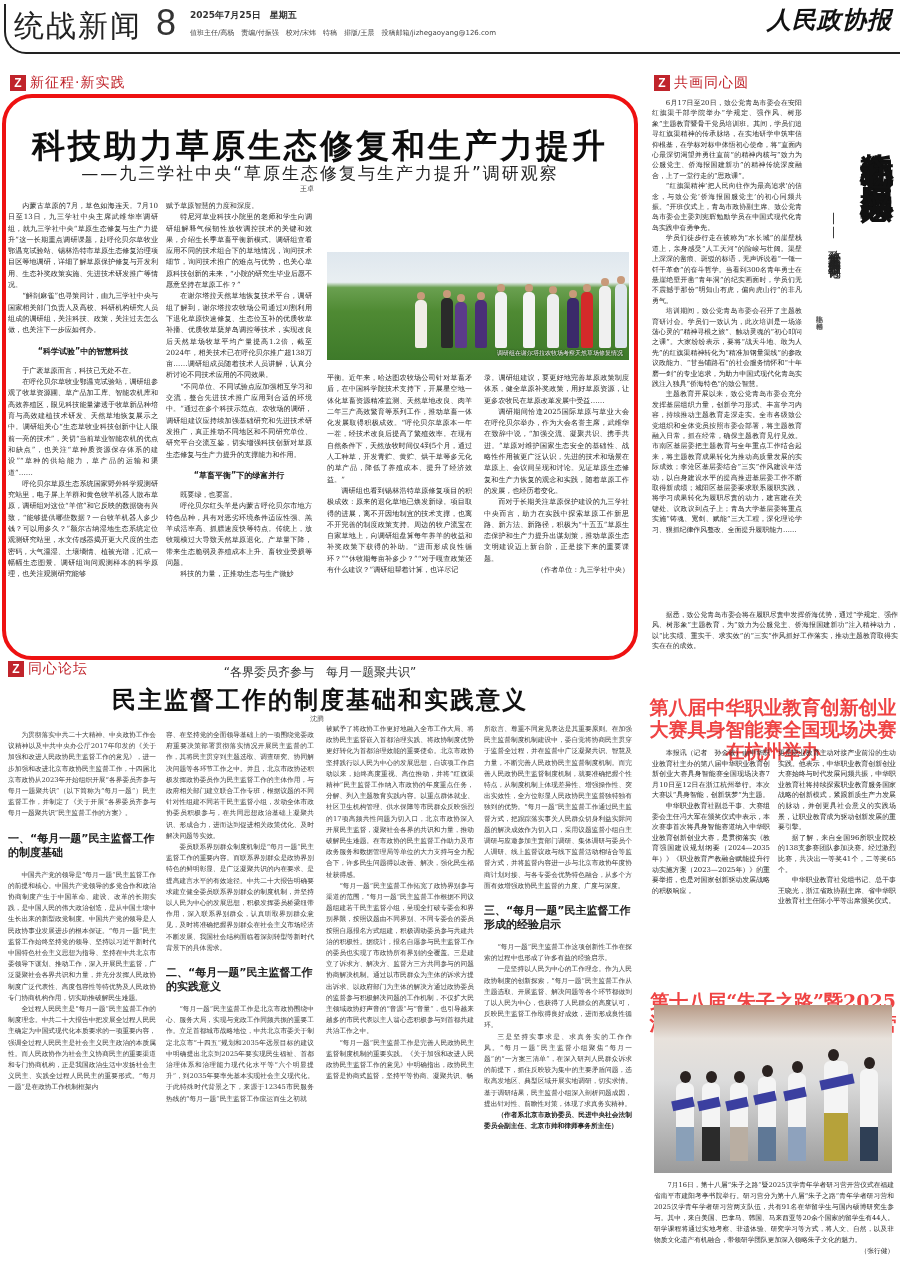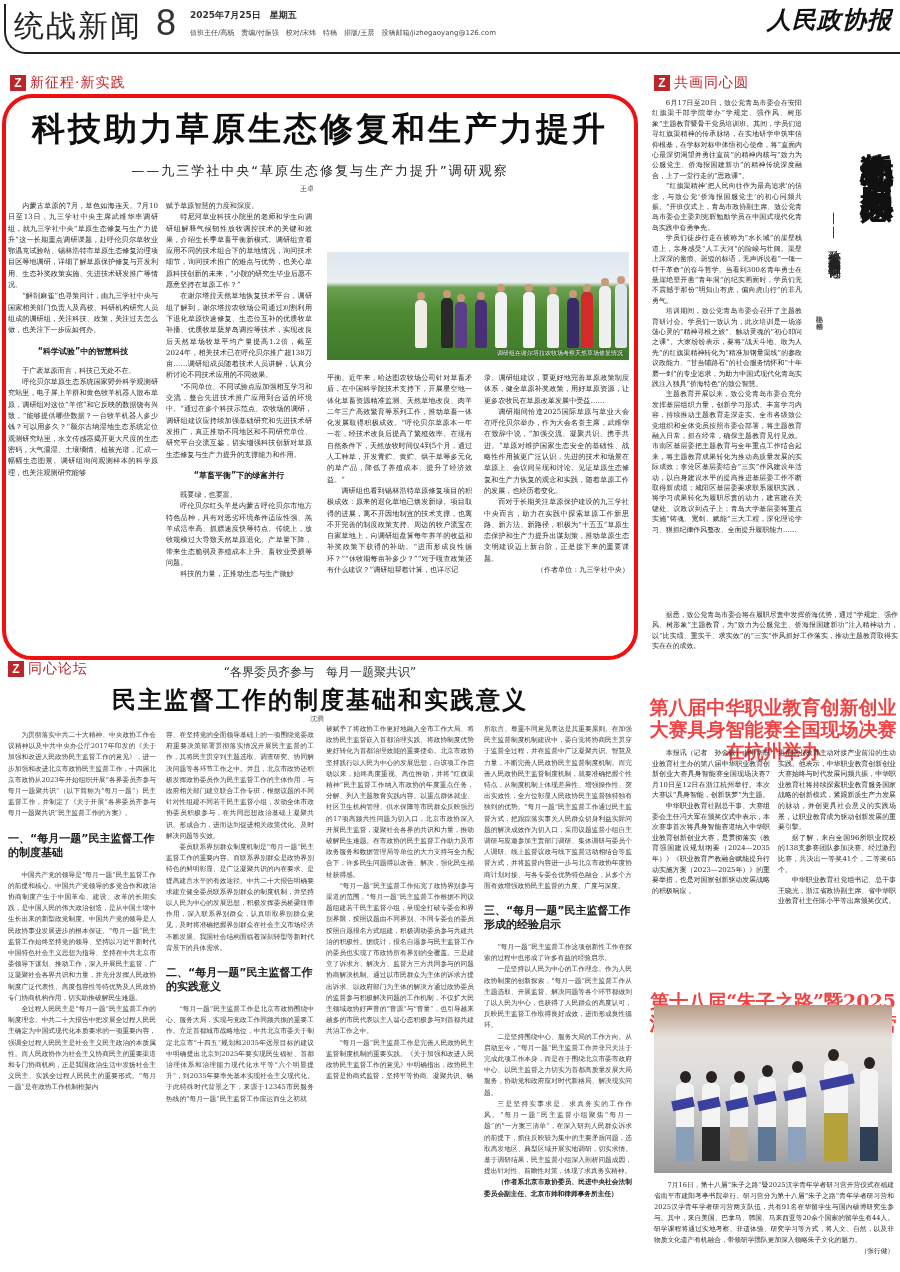--- a/index.html
+++ b/index.html
@@ -18,22 +18,22 @@
 
   
   .tag { position: absolute; display: flex; align-items: center; gap: 4px; }
   .tag-z { width: 16px; height: 16px; background: #c0242b; color: #fff; font-size: 12px; font-weight: bold; display: flex; align-items: center; justify-content: center; font-family: "Liberation Sans", sans-serif; }
   .tag-label { color: #c0242b; font-size: 14px; font-weight: 400; letter-spacing: 1px; }
 
   
   .red-box { position: absolute; left: 2px; top: 94px; width: 636px; height: 566px; border: 4px solid #ee1111; border-radius: 30px; pointer-events: none; z-index: 5; }
 
   
-  .lead-title { position: absolute; left: 10px; top: 107px; width: 620px; text-align: center; font-size: 33px; font-weight: bold; letter-spacing: 3px; color: #0d0d0d; }
-  .lead-subtitle { position: absolute; left: 10px; top: 162px; width: 620px; text-align: center; font-size: 13px; color: #222; letter-spacing: 2px; }
+  .lead-title { position: absolute; left: 10px; top: 124px; width: 620px; text-align: center; font-size: 33px; font-weight: bold; letter-spacing: 3px; color: #0d0d0d; }
+  .lead-subtitle { position: absolute; left: 10px; top: 162px; width: 620px; text-align: center; font-size: 17px; color: #222; letter-spacing: 2px; }
   .lead-byline { position: absolute; left: 300px; top: 184px; font-size: 7px; color: #444; }
 
   .body-col { position: absolute; font-size: 7.1px; line-height: 11.3px; color: #2a2a2a; text-align: justify; font-family: "DejaVu Serif", serif; }
   .body-col p { text-indent: 2em; }
   .subhead { font-size: 8px; text-align: center; margin: 10px 0 8px; color: #222; font-weight: bold; font-family: "DejaVu Sans", sans-serif; text-indent: 0 !important; }
 
   .photo { position: absolute; overflow: hidden; }
   .photo-grass { background: linear-gradient(180deg, #dfe7ee 0%, #e9eff2 28%, #6aa050 33%, #4f8a33 55%, #3e7a2a 100%); }
   .photo-caption-overlay { position: absolute; right: 6px; bottom: 2px; color: #fff; font-size: 6px; text-shadow: 0 0 2px #000; }
   .person { position: absolute; bottom: 12px; width: 12px; border-radius: 5px 5px 2px 2px; }
@@ -89,20 +89,21 @@
 
 <div class="lead-title">科技助力草原生态修复和生产力提升</div>
 <div class="lead-subtitle">——九三学社中央“草原生态修复与生产力提升”调研观察</div>
 <div class="lead-byline">王卓</div>
 
 <div class="body-col" style="left:8px; top:200px; width:150px;">
   <p>内蒙古草原的7月，草色如海连天。7月10日至13日，九三学社中央主席武维华率调研组，就九三学社中央“草原生态修复与生产力提升”这一长期重点调研课题，赴呼伦贝尔草牧业鄂温克试验站、锡林浩特市草原生态修复治理项目区等地调研，详细了解草原保护修复与开发利用、生态补奖政策实施、先进技术研发推广等情况。</p>
   <p>“解剖麻雀”也寻策问计，由九三学社中央与国家相关部门负责人及高校、科研机构研究人员组成的调研组，关注科技、政策，关注过去怎么做，也关注下一步应如何办。</p>
   <div class="subhead">“科学试验”中的智慧科技</div>
   <p>于广袤草原而言，科技已无处不在。</p>
+  <p>在呼伦贝尔草牧业鄂温克试验站，调研组参观了牧草资源圃、草产品加工库、智能农机库和高效养殖区，眼见科技能量渗透于牧草新品种培育与高效建植技术研发、天然草地恢复展示之中。调研组关心“生态草牧业科技创新中让人眼前一亮的技术”，关切“当前草业智能农机的优点和缺点”，也关注“草种质资源保存体系的建设”“草种的供给能力，草产品的运输和渠道”……</p>
   <p>呼伦贝尔草原生态系统国家野外科学观测研究站里，电子屏上羊群和黄色牧羊机器人散布草原，调研组对这位“羊倌”和它反映的数据饶有兴致，“能够提供哪些数据？一台牧羊机器人多少钱？可以用多久？”额尔古纳湿地生态系统定位观测研究站里，水文传感器揭开更大尺度的生态密码，大气温湿、土壤墒情、植被光谱，汇成一幅幅生态图景。调研组询问观测样本的科学原理，也关注观测研究能够</p>
 </div>
 
 <div class="body-col" style="left:166px; top:200px; width:146px;">
   <p style="text-indent:0">赋予草原智慧的力度和深度。</p>
   <p>特尼河草业科技小院里的老师和学生向调研组解释气候韧性放牧调控技术的关键和效果，介绍生长季草畜平衡新模式。调研组查看应用不同的技术组合下的草地情况，询问技术细节，询问技术推广的难点与优势，也关心草原科技创新的未来，“小院的研究生毕业后愿不愿意坚持在草原工作？”</p>
   <p>在谢尔塔拉天然草地恢复技术平台，调研组了解到，谢尔塔拉农牧场公司通过刈割利用下退化草原快速修复、生态位互补的优质牧草补播、优质牧草蘖芽岛调控等技术，实现改良后天然草场牧草平均产量提高1.2倍，截至2024年，相关技术已在呼伦贝尔推广超138万亩……调研组成员随着技术人员讲解，认真分析讨论不同技术应用的不同效果。</p>
   <p>“不同单位、不同试验点应加强相互学习和交流，整合先进技术推广应用到合适的环境中。”通过在多个科技示范点、农牧场的调研，调研组建议应持续加强基础研究和先进技术研发推广，真正推动不同地区和不同研究单位、研究平台交流互鉴，切实增强科技创新对草原生态修复与生产力提升的支撑能力和作用。</p>
   <div class="subhead">“草畜平衡”下的绿富并行</div>
   <p>既要绿，也要富。</p>
@@ -192,21 +193,20 @@
 <div class="body-col forum-col" style="left:326px; top:724px; width:148px;">
   <p style="text-indent:0">被赋予了将政协工作更好地融入全市工作大局、将政协民主监督嵌入首都治理实践、将政协制度优势更好转化为首都治理效能的重要使命。北京市政协坚持践行以人民为中心的发展思想，自该项工作启动以来，始终高度重视、高位推动，并将“红旗渠精神”民主监督工作纳入市政协的年度重点任务，分解、列入主题教育实践内容。以重点群体就业、社区卫生机构管理、供水保障等市民群众反映强烈的17项高频共性问题为切入口，北京市政协深入开展民主监督，凝聚社会各界的共识和力量，推动破解民生难题。在市政协的民主监督工作助力及市政务服务和数据管理局等单位的大力支持与全力配合下，许多民生问题得以改善、解决，强化民生福祉获得感。</p>
   <p>“每月一题”民主监督工作拓宽了政协界别参与渠道的范围，“每月一题”民主监督工作根据不同议题组建若干民主监督小组，呈现全打破专委会和界别界限，按照议题由不同界别、不同专委会的委员按照自愿报名方式组建，积极调动委员参与共建共治的积极性。据统计，报名自愿参与民主监督工作的委员也实现了市政协所有界别的全覆盖。三是建立了诉求方、解决方、监督方三方共同参与的问题协商解决机制。通过以市民群众为主体的诉求方提出诉求、以政府部门为主体的解决方通过政协委员的监督参与积极解决问题的工作机制，不仅扩大民主领域政协好声音的“音源”与“音量”，也引导越来越多的市民代表以主人翁心态积极参与到首都共建共治工作之中。</p>
   <p>“每月一题”民主监督工作是完善人民政协民主监督制度机制的重要实践。《关于加强和改进人民政协民主监督工作的意见》中明确指出，政协民主监督是协商式监督，坚持平等协商、凝聚共识、畅</p>
 </div>
 <div class="body-col forum-col" style="left:484px; top:724px; width:148px;">
   <p style="text-indent:0">所欲言、尊重不同意见表达是其重要原则。在加强民主监督制度机制建设中，委自觉将协商民主贯穿于监督全过程，并在监督中广泛凝聚共识、智慧及力量，不断完善人民政协民主监督制度机制。而完善人民政协民主监督制度机制，就要准确把握个性特点，从制度机制上体现差异性、增强操作性、突出实效性，全方位彰显人民政协民主监督独特独有独到的优势。“每月一题”民主监督工作通过民主监督方式，把跟踪落实事关人民群众切身利益实际问题的解决成效作为切入口，采用议题监督小组自主调研与应邀参加主责部门调研、集体调研与委员个人调研、线上监督议政与线下监督活动相结合等监督方式，并将监督内容进一步与北京市政协年度协商计划对接、与各专委会优势特色融合，从多个方面有效增强政协民主监督的力度、广度与深度。</p>
   <div class="forum-head">三、“每月一题”民主监督工作形成的经验启示</div>
   <p>“每月一题”民主监督工作这项创新性工作在探索的过程中也形成了许多有益的经验启示。</p>
   <p>一是坚持以人民为中心的工作理念。作为人民政协制度的创新探索，“每月一题”民主监督工作从主题选取、开展监督、解决问题等各个环节都做到了以人民为中心，也获得了人民群众的高度认可，反映民主监督工作取得良好成效，进而形成良性循环。</p>
-  <p>二是坚持围绕中心、服务大局的工作方向。从启动至今，“每月一题”民主监督工作并非只关注于完成此项工作本身，而是在于围绕北京市委市政府中心、以民主监督之力切实为首都高质量发展大局服务，协助党和政府应对时代新格局、解决现实问题。</p>
   <p>三是坚持实事求是、求真务实的工作作风。“每月一题”民主监督小组聚焦“每月一题”的“一方案三清单”，在深入研判人民群众诉求的前提下，抓住反映较为集中的主要矛盾问题，选取高发地区、典型区域开展实地调研，切实求情。基于调研结果，民主监督小组深入剖析问题成因，提出针对性、前瞻性对策，体现了求真务实精神。</p>
   <p style="font-weight:bold; color:#222;">（作者系北京市政协委员、民进中央社会法制委员会副主任、北京市帅和律师事务所主任）</p>
 </div>
 
 <div class="r-title" style="top:696px;">第八届中华职业教育创新创业大赛具身智能赛全国现场决赛在杭州举办</div>
 <div class="body-col" style="left:652px; top:748px; width:118px; font-size:6.9px; line-height:10.6px;">
   <p>本报讯（记者　孙金诚）由中华职业教育社主办的第八届中华职业教育创新创业大赛具身智能赛全国现场决赛7月10日至12日在浙江杭州举行。本次大赛以“具身智能，创新筑梦”为主题。</p>
   <p>中华职业教育社副总干事、大赛组委会主任冯大军在颁奖仪式中表示，本次赛事首次将具身智能赛道纳入中华职业教育创新创业大赛，是贯彻落实《教育强国建设规划纲要（2024—2035年）》《职业教育产教融合赋能提升行动实施方案（2023—2025年）》的重要举措，也是对国家创新驱动发展战略的积极响应，</p>
 </div>
 <div class="body-col" style="left:778px; top:748px; width:118px; font-size:6.9px; line-height:10.6px;">

